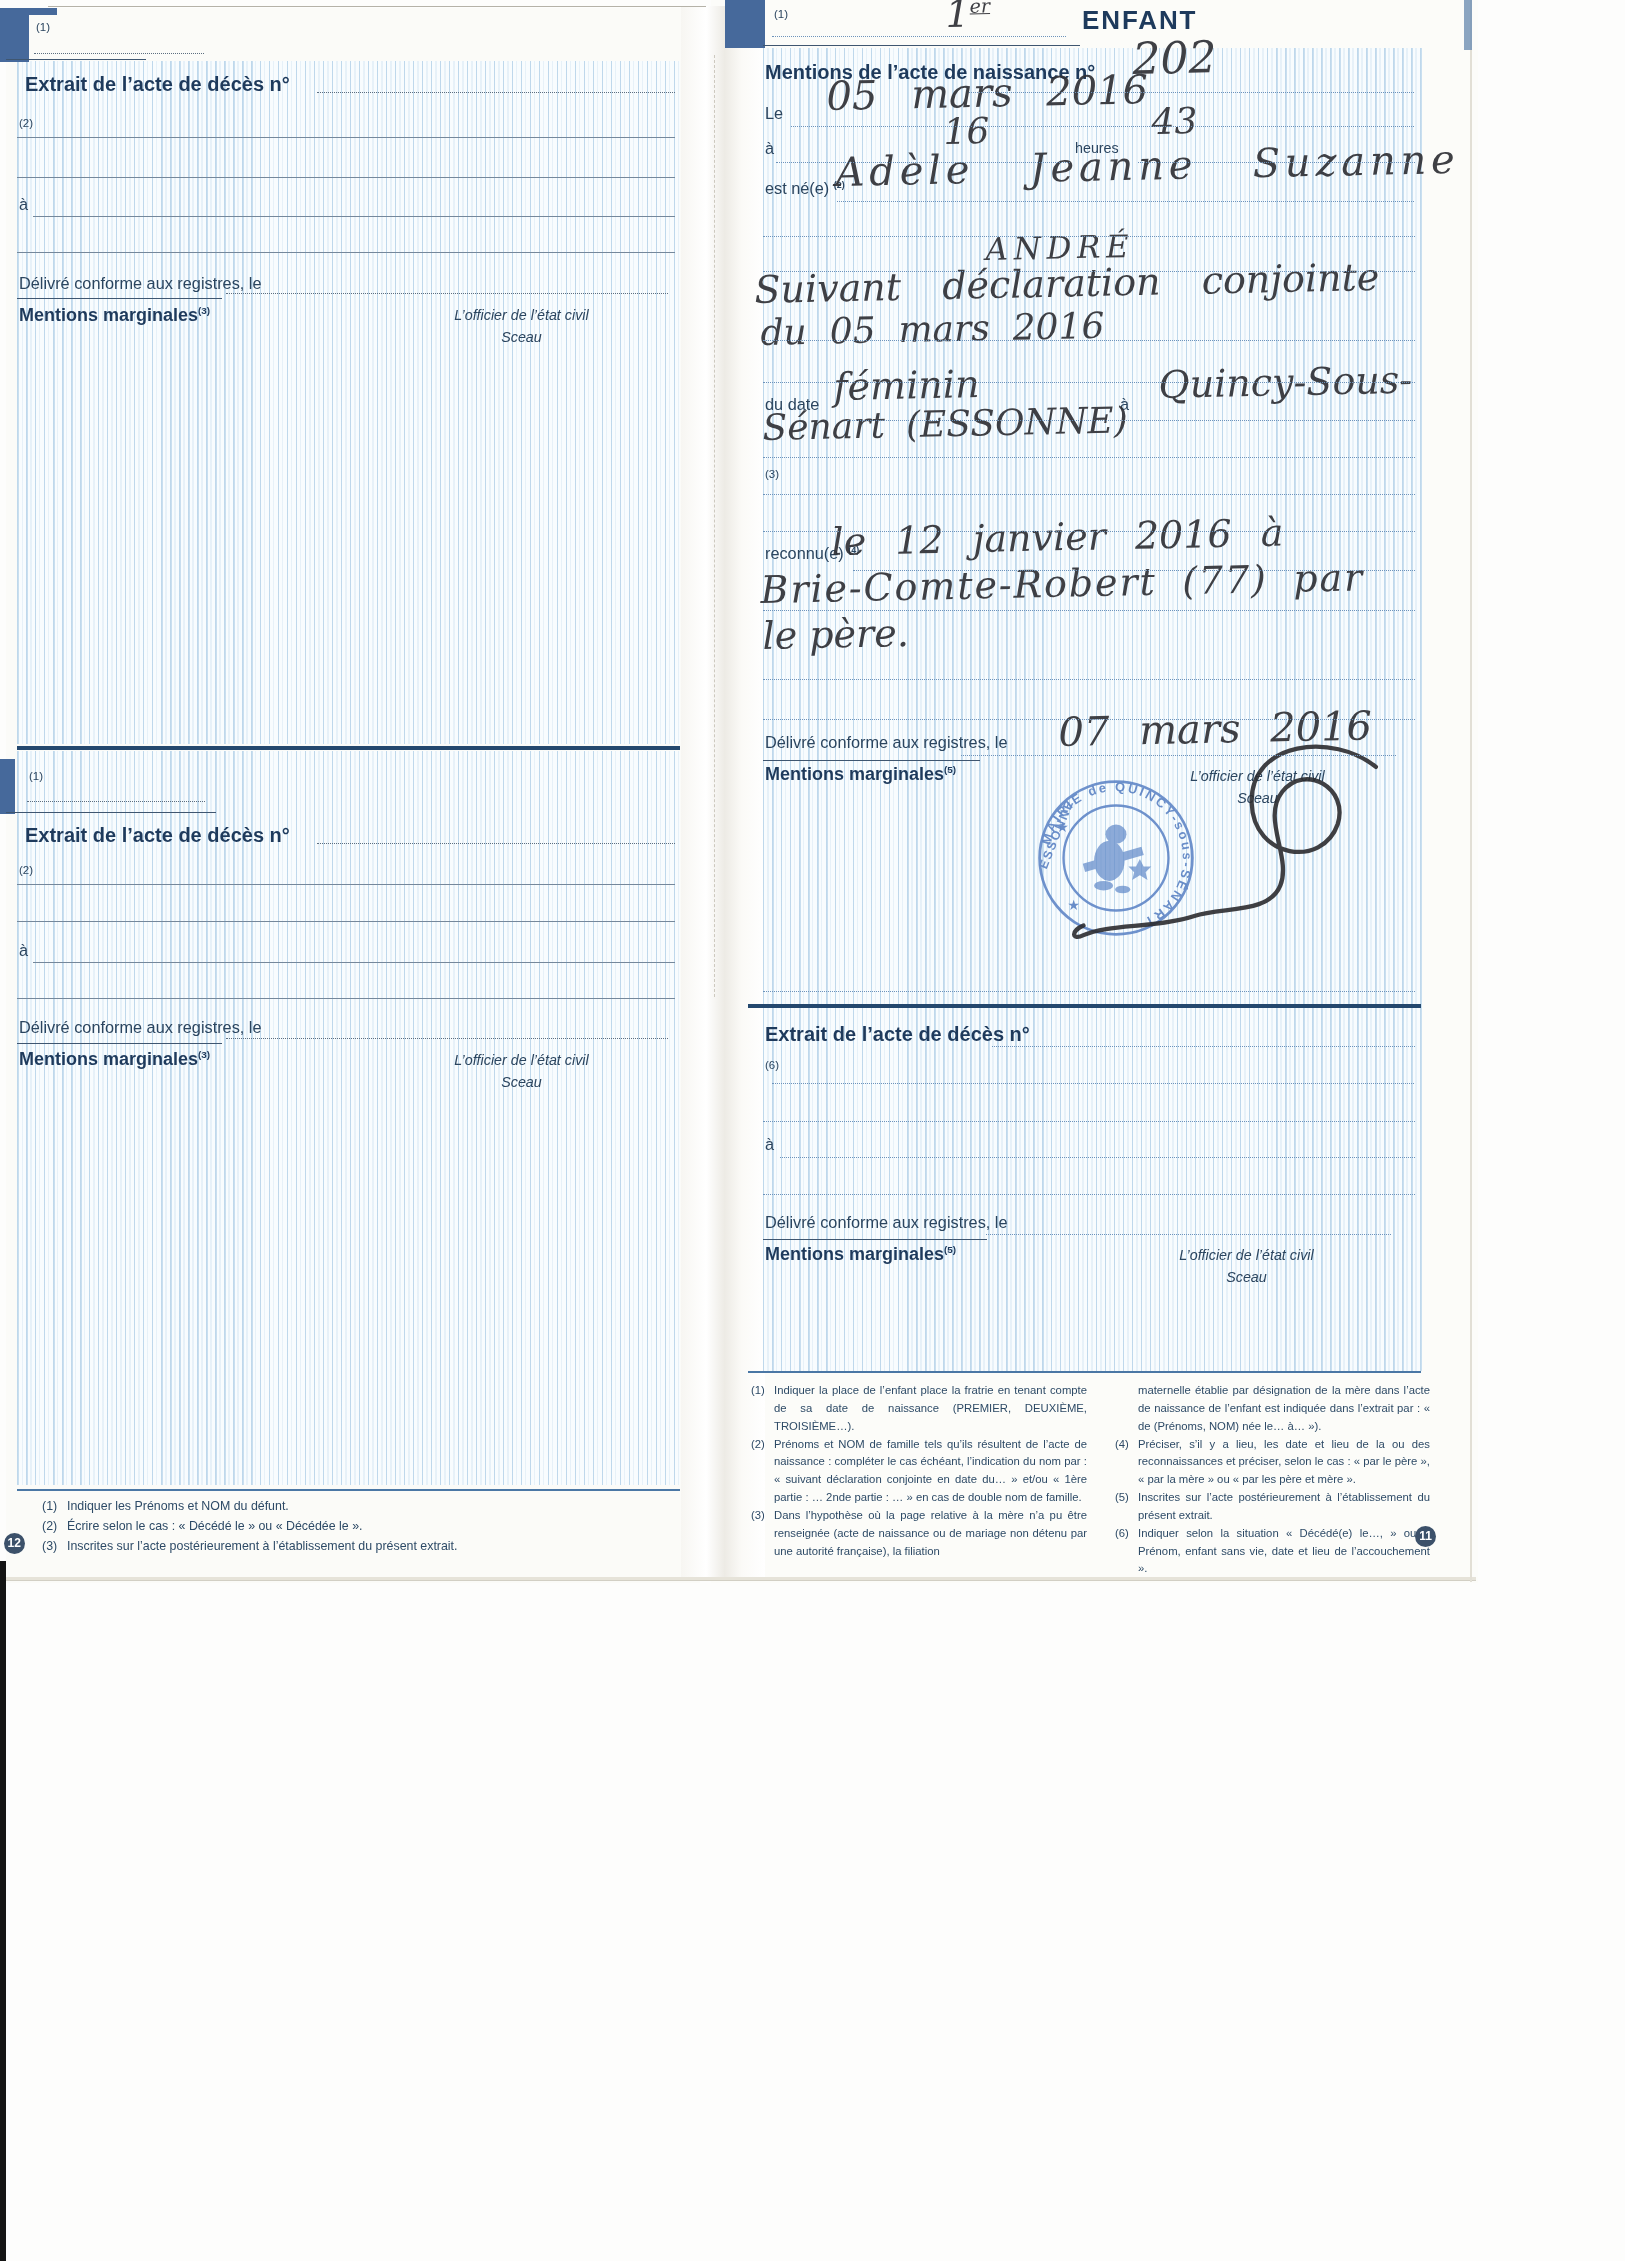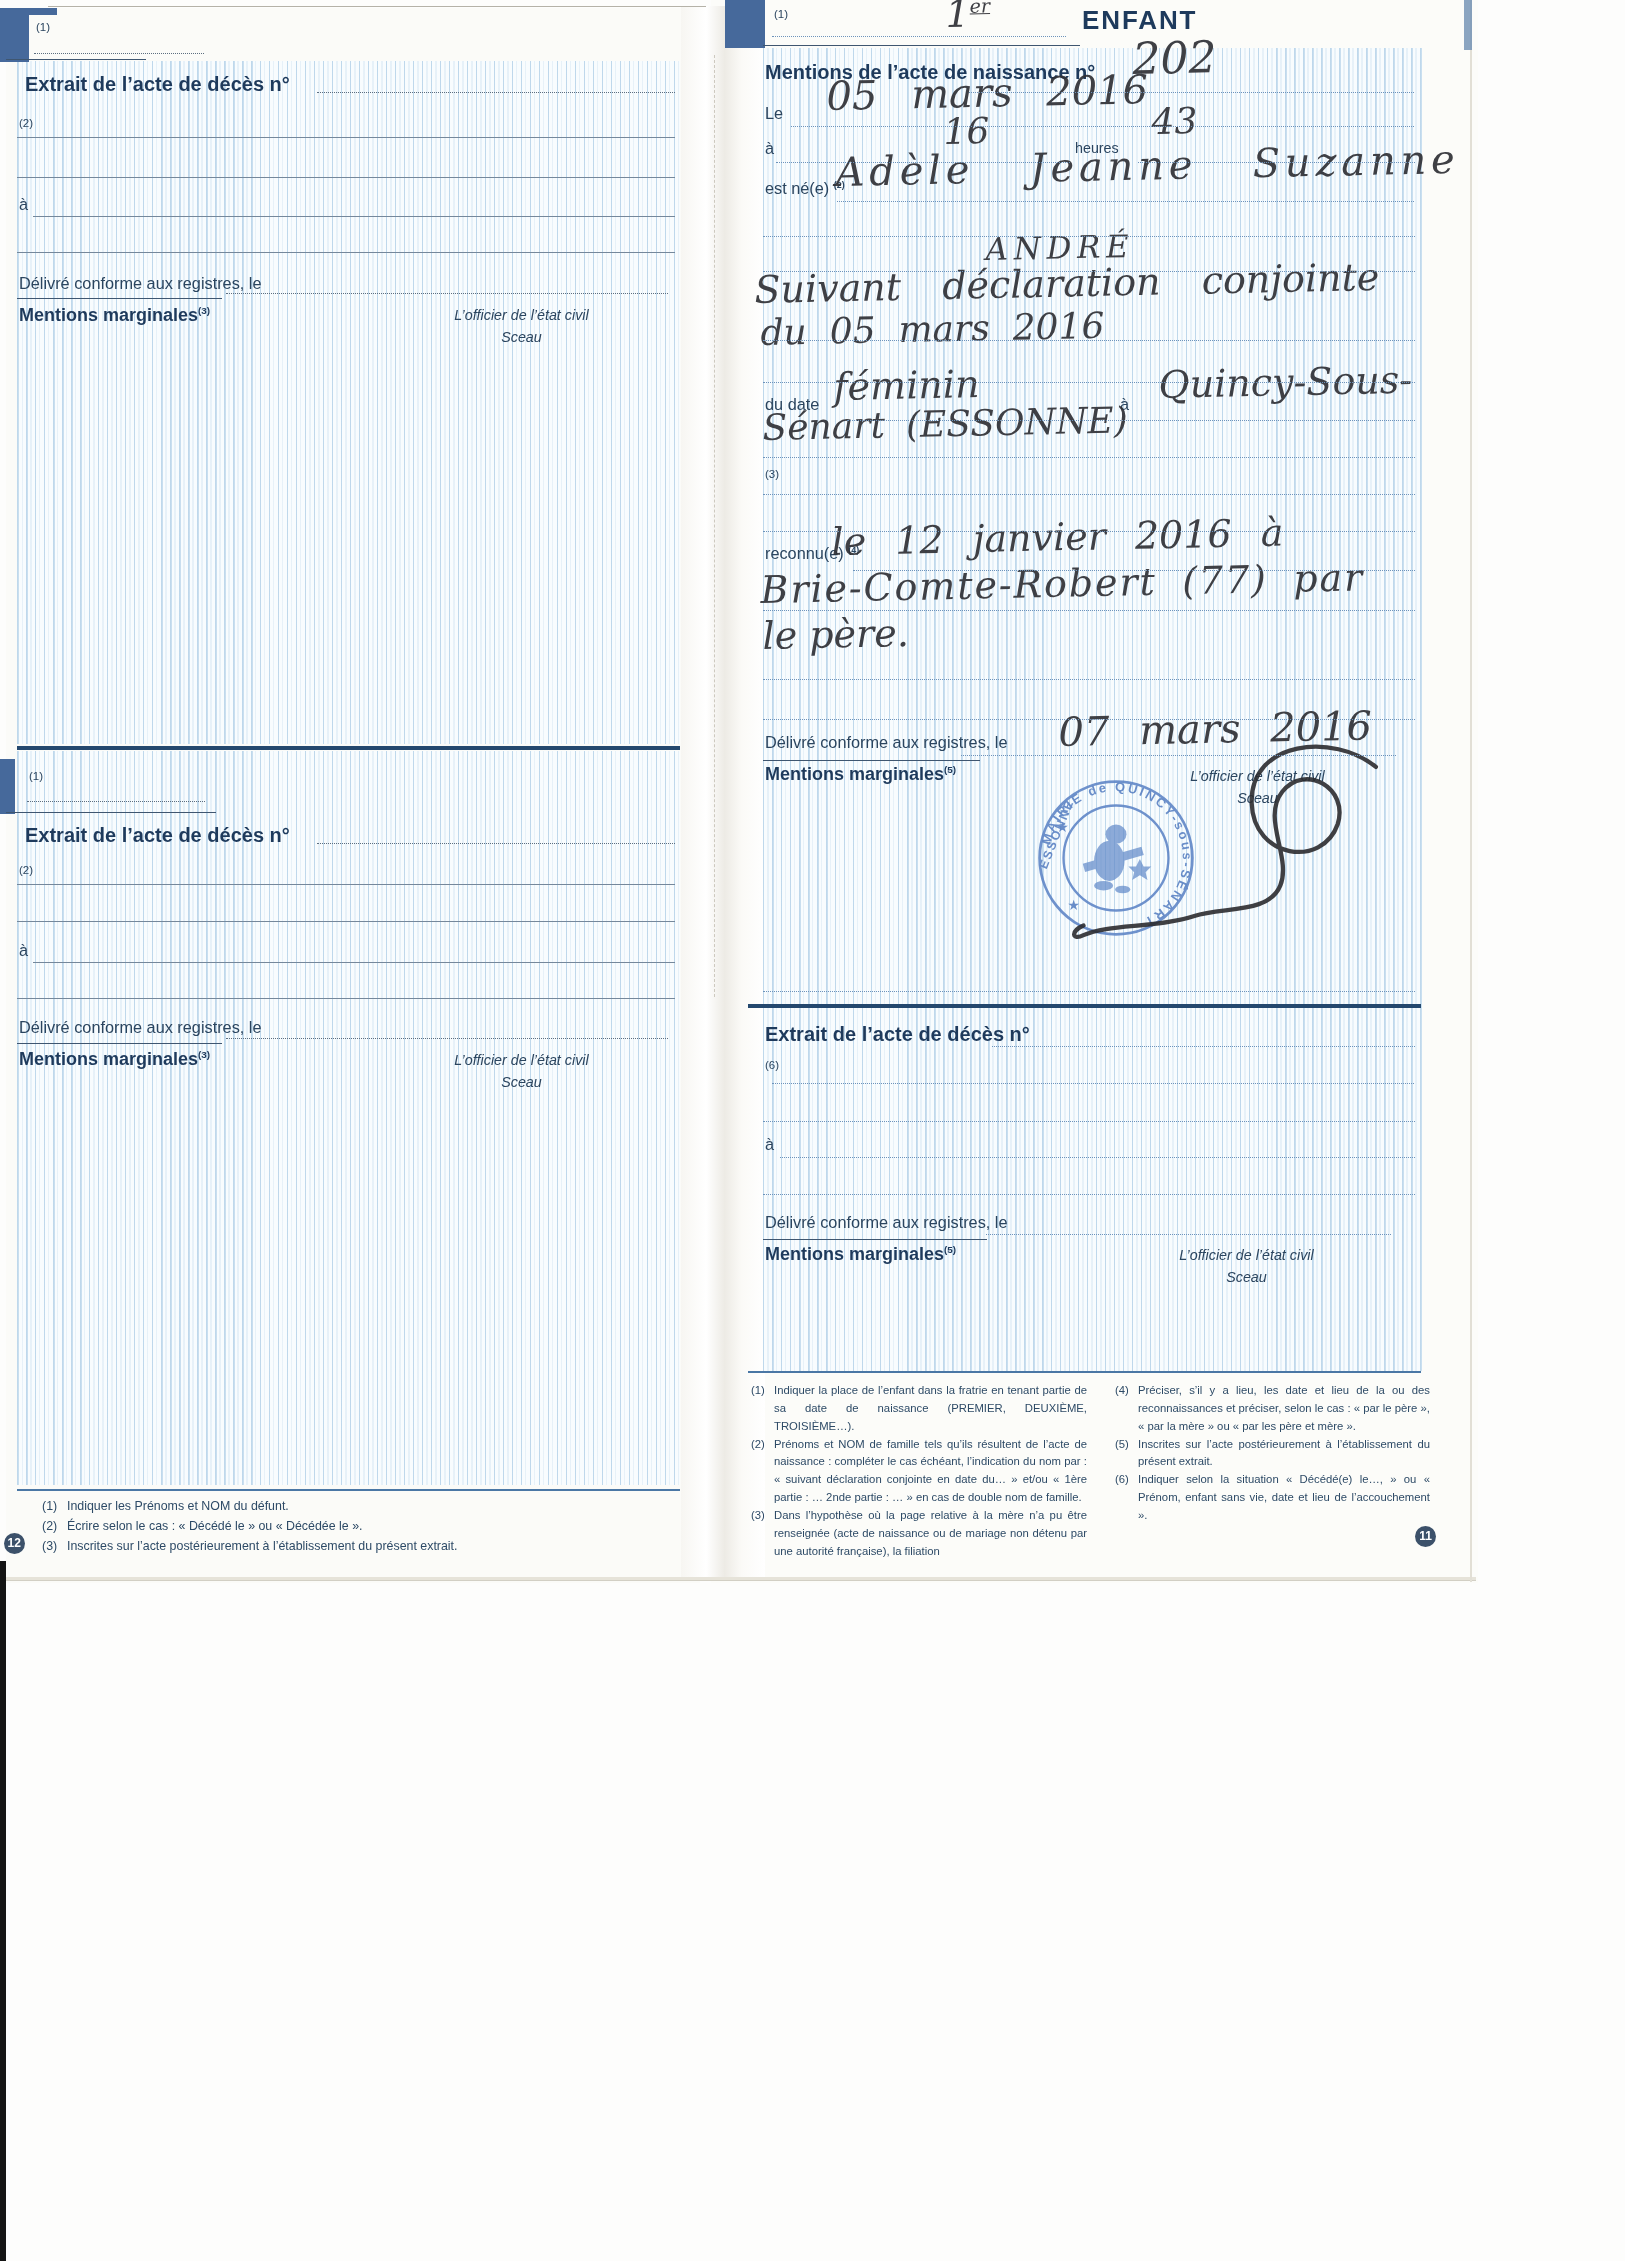--- a/index.html
+++ b/index.html
@@ -200,32 +200,36 @@
     <span>Mentions marginales</span><sup class="sup">(5)</sup>
   </div>
   <div class="lbl i t15 ctr" style="left:1134px;top:1248px;width:191px;">L’officier de l’état civil</div>
   <div class="lbl i t15 ctr" style="left:1134px;top:1270px;width:191px;">Sceau</div>
 
   <div class="sep" style="left:748px;top:1371px;width:673px;"></div>
 
   <div class="fn fn-right" style="left:751px;top:1382px;width:336px;">
     <div class="fnrow">
       <span class="fnum">(1)</span>
-      <span class="ftext">Indiquer la place de l’enfant dans la fratrie en tenant partie de sa date de naissance (PREMIER, DEUXIÈME, TROISIÈME…).</span>
+      <span class="ftext">Indiquer la place de l’enfant place la fratrie en tenant compte de sa date de naissance (PREMIER, DEUXIÈME, TROISIÈME…).</span>
     </div>
     <div class="fnrow">
       <span class="fnum">(2)</span>
       <span class="ftext">Prénoms et NOM de famille tels qu’ils résultent de l’acte de naissance : compléter le cas échéant, l’indication du nom par : « suivant déclaration conjointe en date du… » et/ou « 1ère partie : … 2nde partie : … » en cas de double nom de famille.</span>
     </div>
     <div class="fnrow">
       <span class="fnum">(3)</span>
       <span class="ftext">Dans l’hypothèse où la page relative à la mère n’a pu être renseignée (acte de naissance ou de mariage non détenu par une autorité française), la filiation</span>
     </div>
   </div>
   <div class="fn fn-right" style="left:1115px;top:1382px;width:315px;">
+    <div class="fnrow">
+      <span class="fnum"></span>
+      <span class="ftext">maternelle établie par désignation de la mère dans l’acte de naissance de l’enfant est indiquée dans l’extrait par : « de (Prénoms, NOM) née le… à… »).</span>
+    </div>
     <div class="fnrow">
       <span class="fnum">(4)</span>
       <span class="ftext">Préciser, s’il y a lieu, les date et lieu de la ou des reconnaissances et préciser, selon le cas : « par le père », « par la mère » ou « par les père et mère ».</span>
     </div>
     <div class="fnrow">
       <span class="fnum">(5)</span>
       <span class="ftext">Inscrites sur l’acte postérieurement à l’établissement du présent extrait.</span>
     </div>
     <div class="fnrow">
       <span class="fnum">(6)</span>

